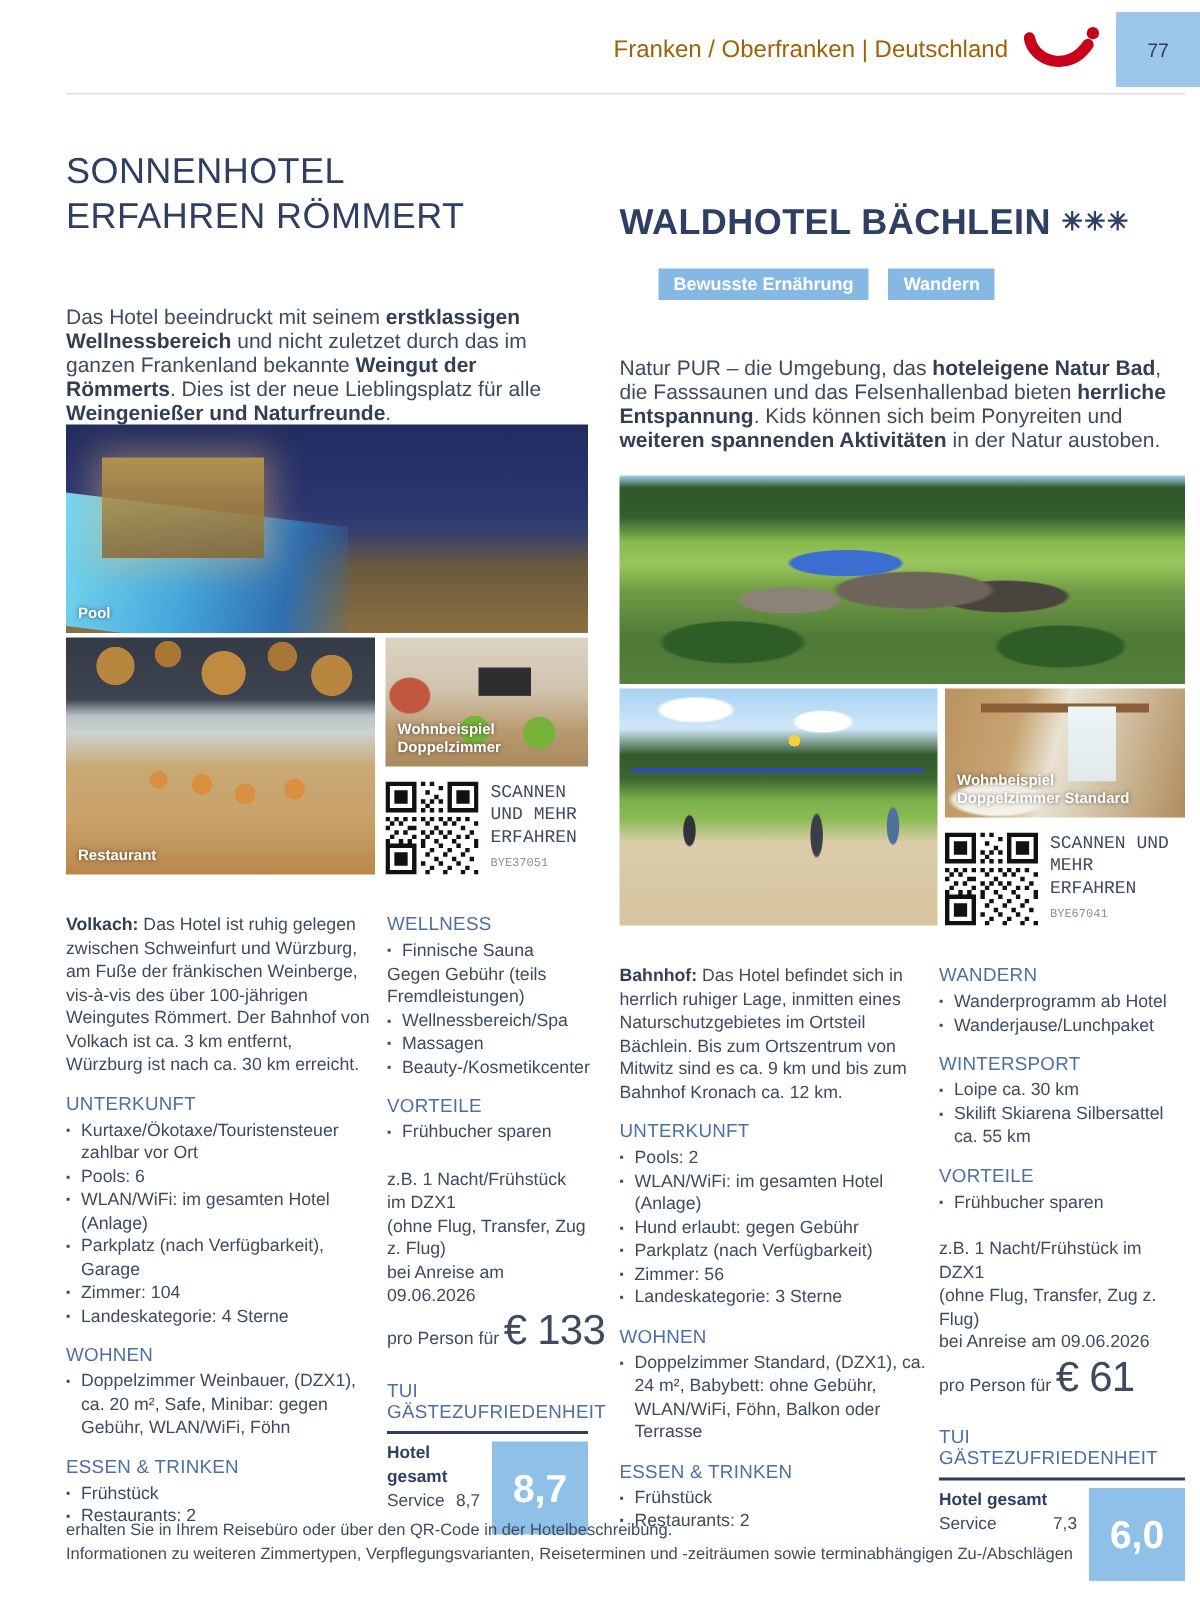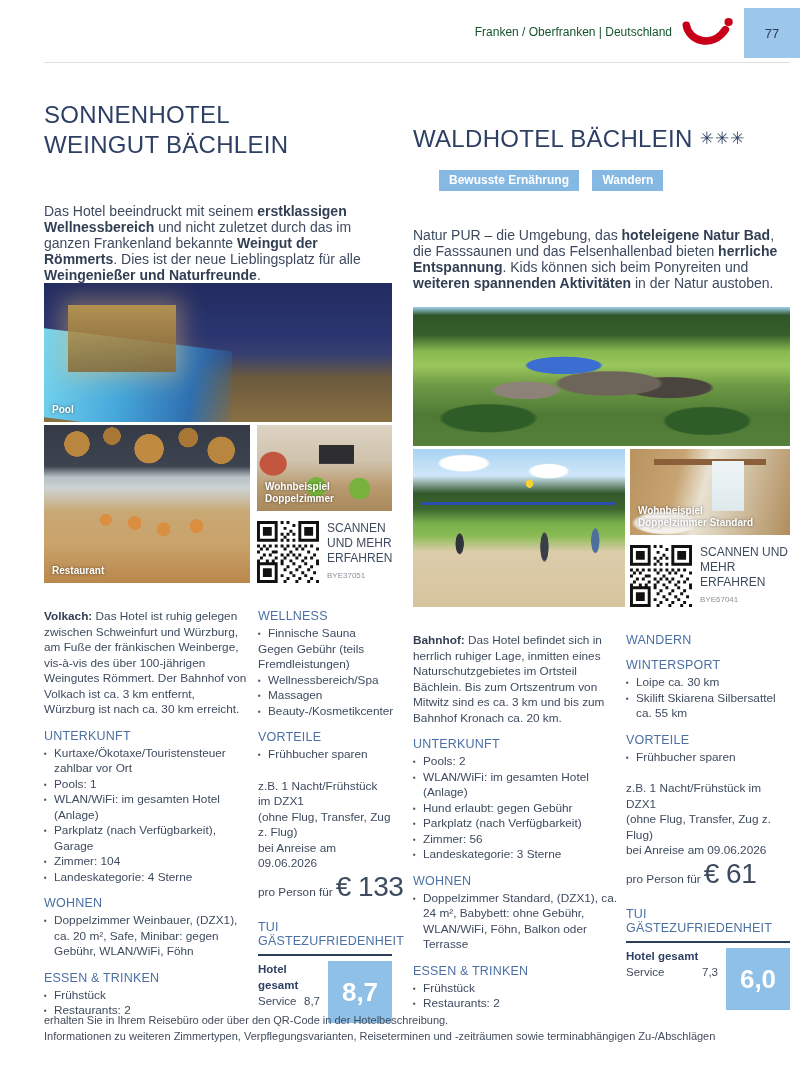--- a/index.html
+++ b/index.html
@@ -1,19 +1,19 @@
 <!DOCTYPE html>
 <html><head>
 <meta charset="utf-8">
 <style>
   html,body{margin:0;padding:0;background:#fff;}
   .page{position:relative;width:800px;height:1067px;background:#fff;overflow:hidden;
         font-family:"Liberation Sans",sans-serif;color:#3e4b5f;}
   
-  .breadcrumb{position:absolute;top:25px;right:128px;font-size:12px;color:#14532d;}
+  .breadcrumb{position:absolute;top:25px;right:128px;font-size:16px;color:#a16207;}
   .tui-logo{position:absolute;top:16px;right:66px;width:52px;height:36px;}
   .page-tab{position:absolute;top:8px;right:0;width:56px;height:50px;background:#9cc7ea;
             display:flex;align-items:center;justify-content:center;font-size:13px;color:#2d3f63;}
   .header-rule{position:absolute;top:62px;left:44px;width:746px;height:1px;background:#dcdfe3;}
   
   .content{position:absolute;left:44px;top:100px;width:746px;display:flex;gap:21px;}
   .col-l{width:348px;flex:none;}
   .col-r{width:377px;flex:none;}
   .title-block{height:103px;}
   .hotel-title{font-size:24px;line-height:30px;letter-spacing:.3px;color:#2d3f63;font-weight:400;}
@@ -73,21 +73,21 @@
       radial-gradient(ellipse 3% 12% at 86% 58%,#4e6f9a 0 60%,transparent 70%),
       radial-gradient(ellipse 3% 10% at 22% 60%,#303339 0 60%,transparent 70%);}
   .ph-room-std{background:linear-gradient(105deg,#b9935f 0%,#c7a472 30%,#e9e2d2 46%,#d9cdb4 60%,#b08c5c 100%);}
   .ph-room-std::before{content:"";position:absolute;inset:0;background:
       linear-gradient(#eef4f6,#dfe9ec) 64% 34%/20% 58% no-repeat,
       radial-gradient(ellipse 30% 20% at 22% 86%,#f4f1ea 0 60%,transparent 70%),
       linear-gradient(#8a5f3a,#8a5f3a) 50% 12%/70% 6px no-repeat;}
   
   .qr-block{margin-top:10px;display:flex;gap:8px;}
   .qr{width:62px;height:62px;flex:none;}
-  .qr-right{display:flex;flex-direction:column;font-size:12px;line-height:15px;color:#3e4b5f;min-width:0;}
+  .qr-right{display:flex;flex-direction:column;font-size:12px;line-height:15px;color:#3e4b5f;min-width:0;font-family:Liberation Mono, monospace;}
   .qr-code{font-size:8px;color:#8c929b;text-align:left;margin-top:2px;}
   
   .details{margin-top:26px;display:flex;}
   .dcolA{width:204px;flex:none;margin-right:10px;}
   .dcolB{width:134px;flex:none;}
   .dcolC{width:205px;flex:none;margin-right:8px;}
   .dcolD{width:164px;flex:none;}
   .loc{font-size:11.8px;line-height:15.5px;margin-bottom:2px;}
   .sec-h{font-size:12.5px;color:#4c70a4;font-weight:400;letter-spacing:.2px;margin:11px 0 3px;}
   .sec:first-child .sec-h{margin-top:13px;}
@@ -128,21 +128,21 @@
     <span>77</span>
   </div>
   <div class="header-rule"></div>
 
   <div class="content">
 
     <div class="col-l">
       <div class="title-block">
         <div class="hotel-title">
           <div>SONNENHOTEL</div>
-          <div>WEINGUT BÄCHLEIN</div>
+          <div>ERFAHREN RÖMMERT</div>
         </div>
       </div>
       <div class="intro"><span>Das Hotel beeindruckt mit seinem </span><span class="b">erstklassigen Wellnessbereich</span><span> und nicht zuletzet durch das im ganzen Frankenland bekannte </span><span class="b">Weingut der Römmerts</span><span>. Dies ist der neue Lieblingsplatz für alle </span><span class="b">Weingenießer und Naturfreunde</span><span>.</span></div>
 
       <div class="photo photo-main ph-pool">
         <span class="caption">Pool</span>
       </div>
       <div class="photo-row gap7">
         <div class="photo ph-restaurant" style="width:206px;flex:none;">
           <span class="caption">Restaurant</span>
@@ -163,21 +163,21 @@
         </div>
       </div>
 
       <div class="details">
         <div class="dcolA">
           <div class="loc"><span class="b">Volkach:</span><span> Das Hotel ist ruhig gelegen zwischen Schweinfurt und Würzburg, am Fuße der fränkischen Weinberge, vis-à-vis des über 100-jährigen Weingutes Römmert. Der Bahnhof von Volkach ist ca. 3 km entfernt, Würzburg ist nach ca. 30 km erreicht.</span></div>
           <div class="sec">
             <h4 class="sec-h">UNTERKUNFT</h4>
             <ul class="items">
                 <li>Kurtaxe/Ökotaxe/Touristensteuer zahlbar vor Ort</li>
-                <li>Pools: 1</li>
+                <li>Pools: 6</li>
                 <li>WLAN/WiFi: im gesamten Hotel (Anlage)</li>
                 <li>Parkplatz (nach Verfügbarkeit), Garage</li>
                 <li>Zimmer: 104</li>
                 <li>Landeskategorie: 4 Sterne</li>
               </ul>
           </div>
           <div class="sec">
             <h4 class="sec-h">WOHNEN</h4>
             <ul class="items">
                 <li>Doppelzimmer Weinbauer, (DZX1), ca. 20 m², Safe, Minibar: gegen Gebühr, WLAN/WiFi, Föhn</li>
@@ -233,21 +233,21 @@
               </div>
             </div>
 
           </div>
         </div>
       </div>
     </div>
 
     <div class="col-r">
       <div class="title-block">
-        <div class="hotel-title" style="margin-top:24px;">
+        <div class="hotel-title" style="margin-top:34px;font-weight:bold;">
           <span>WALDHOTEL BÄCHLEIN</span>
           <span class="stars">✳✳✳</span>
         </div>
         <div class="badges">
           <span class="badge">Bewusste Ernährung</span>
           <span class="badge">Wandern</span>
         </div>
       </div>
       <div class="intro"><span>Natur PUR – die Umgebung, das </span><span class="b">hoteleigene Natur Bad</span><span>, die Fasssaunen und das Felsenhallenbad bieten </span><span class="b">herrliche Entspannung</span><span>. Kids können sich beim Ponyreiten und </span><span class="b">weiteren spannenden Aktivitäten</span><span> in der Natur austoben.</span></div>
 
@@ -265,21 +265,21 @@
             <div class="qr-right">
               <span>SCANNEN UND MEHR ERFAHREN</span>
               <span class="qr-code">BYE67041</span>
             </div>
           </div>
         </div>
       </div>
 
       <div class="details">
         <div class="dcolC">
-          <div class="loc"><span class="b">Bahnhof:</span><span> Das Hotel befindet sich in herrlich ruhiger Lage, inmitten eines Naturschutzgebietes im Ortsteil Bächlein. Bis zum Ortszentrum von Mitwitz sind es ca. 3 km und bis zum Bahnhof Kronach ca. 20 km.</span></div>
+          <div class="loc"><span class="b">Bahnhof:</span><span> Das Hotel befindet sich in herrlich ruhiger Lage, inmitten eines Naturschutzgebietes im Ortsteil Bächlein. Bis zum Ortszentrum von Mitwitz sind es ca. 9 km und bis zum Bahnhof Kronach ca. 12 km.</span></div>
           <div class="sec">
             <h4 class="sec-h">UNTERKUNFT</h4>
             <ul class="items">
                 <li>Pools: 2</li>
                 <li>WLAN/WiFi: im gesamten Hotel (Anlage)</li>
                 <li>Hund erlaubt: gegen Gebühr</li>
                 <li>Parkplatz (nach Verfügbarkeit)</li>
                 <li>Zimmer: 56</li>
                 <li>Landeskategorie: 3 Sterne</li>
               </ul>
@@ -295,20 +295,24 @@
             <ul class="items">
                 <li>Frühstück</li>
                 <li>Restaurants: 2</li>
               </ul>
           </div>
 
         </div>
         <div class="dcolD">
           <div class="sec">
             <h4 class="sec-h">WANDERN</h4>
+            <ul class="items">
+                <li>Wanderprogramm ab Hotel</li>
+                <li>Wanderjause/Lunchpaket</li>
+              </ul>
           </div>
           <div class="sec">
             <h4 class="sec-h">WINTERSPORT</h4>
             <ul class="items">
                 <li>Loipe ca. 30 km</li>
                 <li>Skilift Skiarena Silbersattel ca. 55 km</li>
               </ul>
           </div>
           <div class="sec">
             <h4 class="sec-h">VORTEILE</h4>

